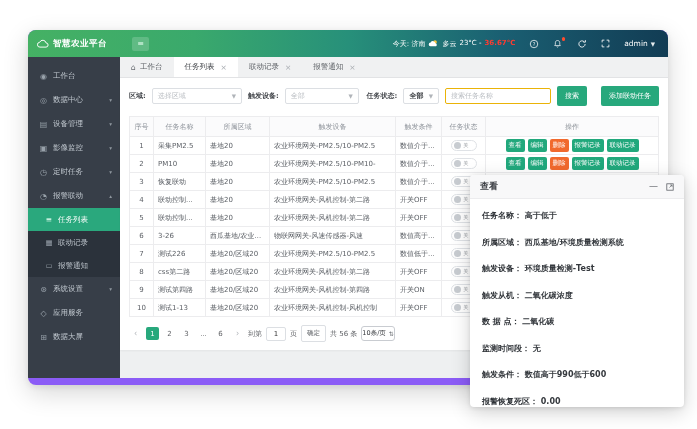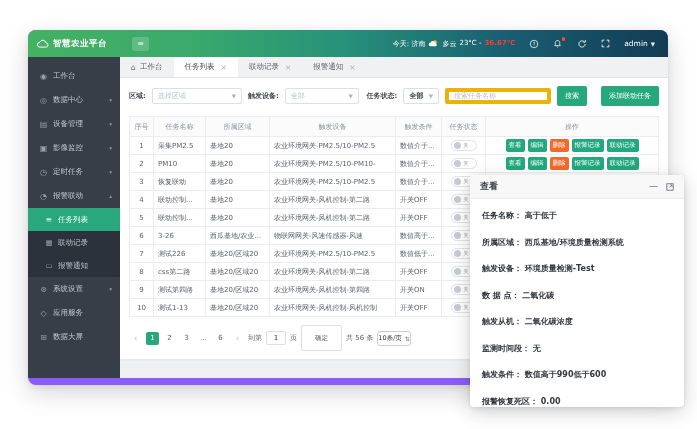--- a/index.html
+++ b/index.html
@@ -63,21 +63,21 @@
   .card { background:#fff; box-shadow:0 1px 2px rgba(0,0,0,.05); padding-bottom:8px; }
 
   .filterbar { display:flex; align-items:center; gap:6px; padding:8px 9px 5px; font-size:7.5px; color:#4a4d52; white-space:nowrap; }
   .f-label { color:#46494e; font-weight:bold; font-size:7px; }
   .sel { height:16px; border:1px solid #dcdfe3; border-radius:2px; background:#fff; display:flex; align-items:center; padding:0 5px; font-size:7px; color:#b9bdc2; cursor:pointer; }
   .sel .sel-arrow { margin-left:auto; padding-left:5px; color:#b0b4b9; font-size:5.5px; }
   .sel-region { width:118px; }
   .sel-device { width:96px; margin-right:2px; }
   .sel-status { width:44px; }
   .sel-status .sel-val { color:#3f4246; font-weight:bold; }
-  .search-input { width:106px; height:16px; border:4px solid #eab308; border-radius:2px; font-size:7px; padding:0 5px; color:#333; outline:none; font-family:inherit; }
+  .search-input { width:106px; height:16px; border:1px solid #eab308; border-radius:2px; font-size:7px; padding:0 5px; color:#333; outline:none; font-family:inherit; }
   .search-input::placeholder { color:#b9bdc2; }
   .btn { height:20px; border:none; border-radius:2px; background:#27a87c; color:#fff; font-size:7px; padding:0 8px; cursor:pointer; font-family:inherit; }
   .btn-add { margin-left:8px; }
 
   table.grid { width:calc(100% - 18px); margin:5px 9px 0; border-collapse:collapse; table-layout:fixed; font-size:7px;padding-left:34px; }
   .grid th, .grid td { border:1px solid #ececee; overflow:hidden; white-space:nowrap; text-overflow:ellipsis; }
   .grid th { background:#fbfbfc; color:#8e939a; font-weight:normal; height:20px; text-align:center; padding:0 3px; }
   .grid td { height:18px; color:#5c6066; padding:0 4px; text-align:left; }
   .grid td.c-center { text-align:center; padding:0 1px; }
   .ops-btn { display:inline-block; font-size:6.5px; padding:2px 3px; border-radius:2px; margin:0 1.5px; background:#21a87c; color:#fff; cursor:pointer; }
@@ -85,21 +85,21 @@
   .toggle { display:inline-flex; align-items:center; gap:2px; width:26px; height:11px; border:1px solid #dfe2e6; border-radius:6px; background:#fff; padding:0 2px; vertical-align:middle; cursor:pointer; }
   .toggle .dot { width:7px; height:7px; border-radius:50%; background:#c8ccd1; flex:0 0 7px; }
   .toggle .t-txt { font-size:5.5px; color:#9a9ea3; transform:scale(.95); }
 
   .pagination { display:flex; align-items:center; gap:4px; margin:8px 9px 0; font-size:7px; color:#606266; }
   .pg { min-width:13px; height:13px; display:flex; align-items:center; justify-content:center; border-radius:2px; cursor:pointer; padding:0 2px; }
   .pg.active { background:#27a87c; color:#fff; }
   .pg-nav { color:#b0b3b8; font-size:8px; }
   .goto-label, .goto-suffix, .total-text { color:#606266; }
   .goto-input { width:20px; height:14px; border:1px solid #dcdfe3; border-radius:2px; text-align:center; font-size:7px; color:#333; outline:none; font-family:inherit; }
-  .confirm-btn { height:26px; border:1px solid #dcdfe3; background:#fff; border-radius:2px; font-size:6.5px; color:#55585d; padding:0 13px; cursor:pointer; font-family:inherit; }
+  .confirm-btn { height:17px; border:1px solid #dcdfe3; background:#fff; border-radius:2px; font-size:6.5px; color:#55585d; padding:0 5px; cursor:pointer; font-family:inherit; }
   .size-select { height:15px; border:1px solid #c9ccd1; border-radius:3px; background:#fff; display:flex; align-items:center; gap:3px; padding:0 0; font-size:6.5px; color:#323539; cursor:pointer; }
   .size-select .ud { font-size:6px; color:#6a6e73; }
 
   
   .dialog {
     position:absolute; left:470px; top:175px; width:214px; height:232px; z-index:20;
     background:#fff; border-radius:4px; overflow:hidden;
     box-shadow:0 5px 20px rgba(0,0,0,.18), 0 1px 4px rgba(0,0,0,.1);
   }
   .dialog-header { height:24px; background:#f8f8f9; border-bottom:1px solid #ececee; display:flex; align-items:center; padding:0 10px; }
@@ -459,19 +459,19 @@
             <rect x="1.2" y="1.2" width="9.6" height="9.6" fill="none" stroke="#5f6368" stroke-width="1.2"></rect>
             <path d="M5.2 6.8L9 3M9 3H6.2M9 3v2.8" stroke="#5f6368" stroke-width="1" fill="none"></path>
           </svg>
       </span>
     </span>
   </div>
   <div class="dialog-body" id="dialog-body">
       <div class="field"><span class="flabel">任务名称： </span><span class="fvalue">高于低于</span></div>
       <div class="field"><span class="flabel">所属区域： </span><span class="fvalue">西瓜基地/环境质量检测系统</span></div>
       <div class="field"><span class="flabel">触发设备： </span><span class="fvalue">环境质量检测-Test</span></div>
+      <div class="field"><span class="flabel">触发从机： </span><span class="fvalue">二氧化碳浓度</span></div>
       <div class="field"><span class="flabel">数 据 点： </span><span class="fvalue">二氧化碳</span></div>
-      <div class="field"><span class="flabel">触发从机： </span><span class="fvalue">二氧化碳浓度</span></div>
       <div class="field"><span class="flabel">监测时间段： </span><span class="fvalue">无</span></div>
       <div class="field"><span class="flabel">触发条件： </span><span class="fvalue">数值高于990低于600</span></div>
       <div class="field"><span class="flabel">报警恢复死区： </span><span class="fvalue">0.00</span></div>
     </div>
 </div>
 
 </body></html>

